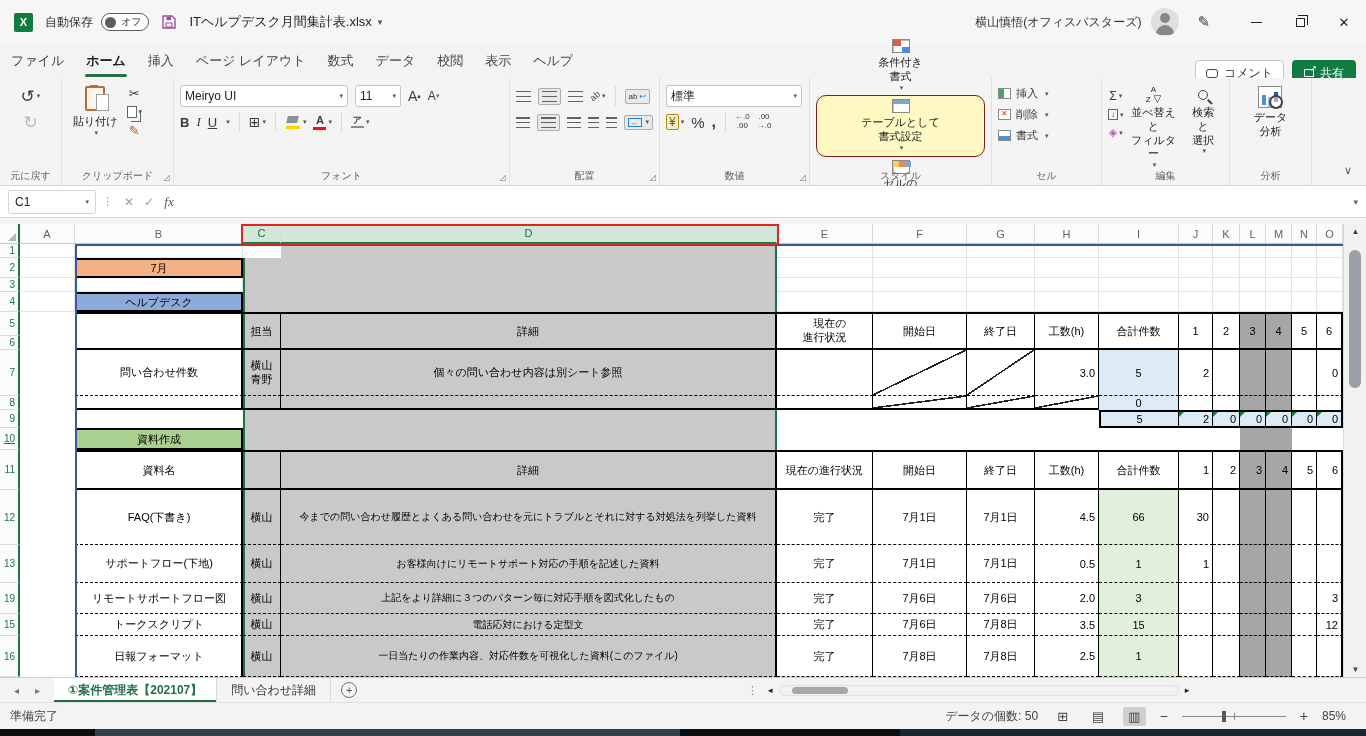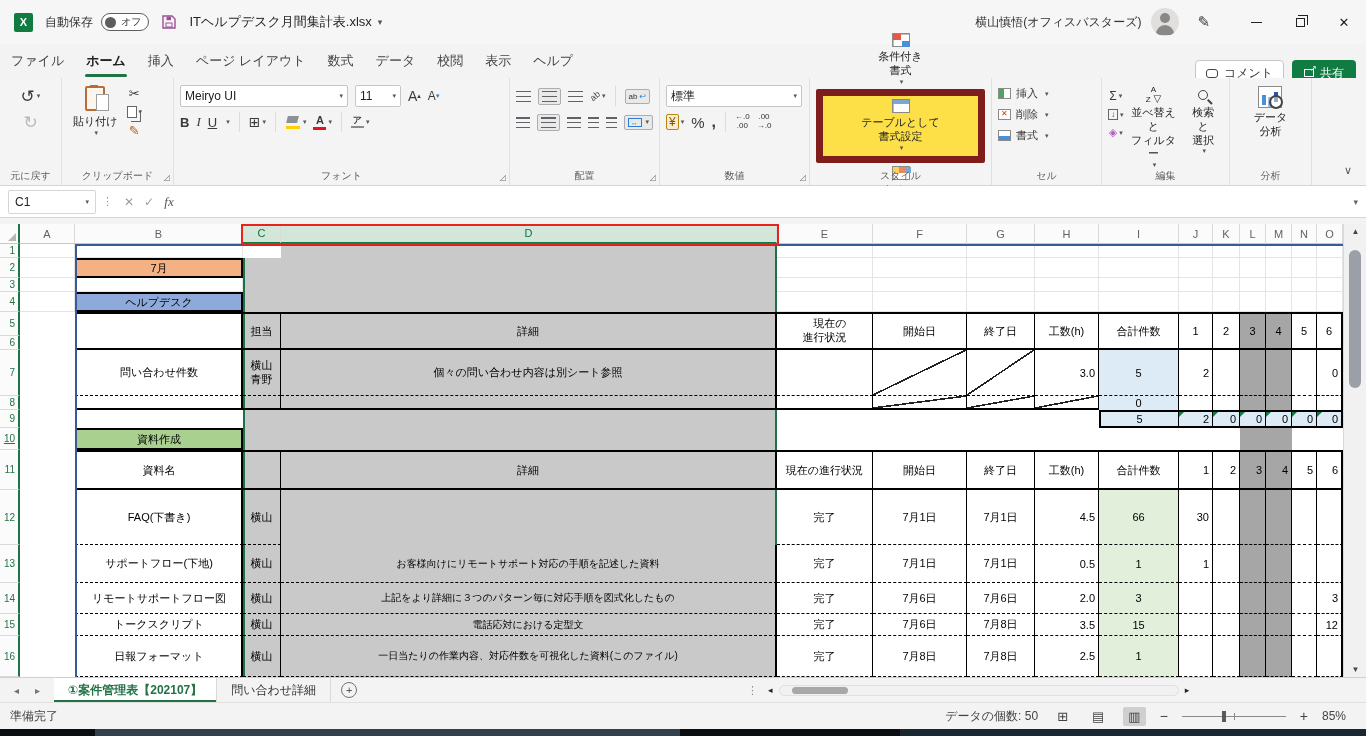--- a/index.html
+++ b/index.html
@@ -41,21 +41,21 @@
   .share-ic{width:10px;height:8px;border:1.2px solid #fff;position:relative;display:inline-block}
   .share-ic::after{content:"↗";position:absolute;font-size:8px;top:-6px;left:5px;color:#fff}
   
   .ribbon{position:absolute;top:78px;left:0;width:1366px;height:108px;background:#f4f4f4;border-bottom:1px solid #d5d5d5;display:flex}
   .rgroup{position:relative;border-right:1px solid #e0e0e0;padding:5px 6px 16px 6px;display:flex;flex-direction:column}
   .glabel{position:absolute;bottom:2px;left:0;right:0;text-align:center;font-size:10px;color:#605e5c;white-space:nowrap}
   .launcher{position:absolute;right:3px;bottom:3px;font-size:8px;color:#777;cursor:pointer}
   .rbtn{display:inline-flex;align-items:center;justify-content:center;cursor:pointer;color:#3b3a39}
   .drop{font-size:7px;color:#555;margin-left:2px}
   .bigbtn{display:flex;flex-direction:column;align-items:center;justify-content:flex-start;font-size:11px;color:#222;cursor:pointer;padding:3px 5px;line-height:1.25;text-align:center;white-space:pre-line}
-  .bigbtn.pressed{background:#fde047;border:7px solid #7f1d1d;border-radius:2px}
+  .bigbtn.pressed{background:#fef9c3;border:1px solid #7f1d1d;border-radius:10px}
   .mini-col{display:flex;flex-direction:column;gap:5px;margin-left:4px;padding-top:3px}
   .combo{background:#fff;border:1px solid #c8c6c4;border-radius:2px;height:22px;display:flex;align-items:center;font-size:12px;color:#222;padding:0 4px;justify-content:space-between;cursor:pointer}
   .iconrow{display:flex;align-items:center;gap:7px;height:26px}
   .vsep{width:1px;height:20px;background:#dcdcdc;margin:0 2px}
   .stack{display:flex;flex-direction:column;align-items:center;line-height:1;cursor:pointer}
   .cbar{width:13px;height:3px;margin-top:1px}
   .ic-clip{width:20px;height:25px;border:2px solid #b96d34;border-radius:2px;position:relative;background:#fdf6ef}
   .ic-clip::before{content:"";position:absolute;width:8px;height:3px;background:#b96d34;left:3px;top:-3px}
   .ic-clip::after{content:"";position:absolute;width:11px;height:15px;background:#fff;border:1px solid #9e9e9e;right:-6px;top:6px}
   .ic-copy{width:10px;height:12px;border:1px solid #666;background:#fff;box-shadow:3px 3px 0 0 #f4f4f4,4px 4px 0 0 #666;display:inline-block}
@@ -452,21 +452,21 @@
         <div class="rh" style="grid-area: 5 / 1;">4</div>
         <div class="rh" style="grid-area: 6 / 1;">5</div>
         <div class="rh" style="grid-area: 7 / 1;">6</div>
         <div class="rh" style="grid-area: 8 / 1;">7</div>
         <div class="rh" style="grid-area: 9 / 1;">8</div>
         <div class="rh" style="grid-area: 10 / 1;">9</div>
         <div class="rh" style="grid-area: 11 / 1; text-decoration: underline;">10</div>
         <div class="rh" style="grid-area: 12 / 1;">11</div>
         <div class="rh" style="grid-area: 13 / 1;">12</div>
         <div class="rh" style="grid-area: 14 / 1;">13</div>
-        <div class="rh" style="grid-area: 15 / 1;">14</div>
+        <div class="rh" style="grid-area: 15 / 1;">19</div>
         <div class="rh" style="grid-area: 16 / 1;">15</div>
         <div class="rh" style="grid-area: 17 / 1;">16</div>
         <div class="gl" style="grid-area: 2 / 2;"></div>
         <div class="gl" style="grid-area: 2 / 3;"></div>
         <div class="gl" style="grid-area: 2 / 6;"></div>
         <div class="gl" style="grid-area: 2 / 7;"></div>
         <div class="gl" style="grid-area: 2 / 8;"></div>
         <div class="gl" style="grid-area: 2 / 9;"></div>
         <div class="gl" style="grid-area: 2 / 10;"></div>
         <div class="gl" style="grid-area: 2 / 11;"></div>
@@ -578,20 +578,21 @@
         <div class="cell bt2 bb2 br1 ac" style="grid-area: 12 / 9;">工数(h)</div>
         <div class="cell bt2 bb2 br1 ac" style="grid-area: 12 / 10;">合計件数</div>
         <div class="cell bt2 bb2 br1 ar" style="grid-area: 12 / 11;">1</div>
         <div class="cell bt2 bb2 br1 ar" style="grid-area: 12 / 12;">2</div>
         <div class="cell bt2 bb2 br1 ar f-dg" style="grid-area: 12 / 13;">3</div>
         <div class="cell bt2 bb2 br1 ar f-dg" style="grid-area: 12 / 14;">4</div>
         <div class="cell bt2 bb2 br1 ar" style="grid-area: 12 / 15;">5</div>
         <div class="cell bt2 bb2 br2 ar" style="grid-area: 12 / 16;">6</div>
         <div class="cell bl2 br2 bbd ac bgw" style="grid-area: 13 / 3;">FAQ(下書き)</div>
         <div class="cell br1 bbd ac" style="grid-area: 13 / 4;">横山</div>
+        <div class="cell br2 bbd ac fs10" style="grid-area: 13 / 5;">今までの問い合わせ履歴とよくある問い合わせを元にトラブルとそれに対する対処法を列挙した資料</div>
         <div class="cell br1 bbd ac" style="grid-area: 13 / 6;">完了</div>
         <div class="cell br1 bbd ac" style="grid-area: 13 / 7;">7月1日</div>
         <div class="cell br1 bbd ac" style="grid-area: 13 / 8;">7月1日</div>
         <div class="cell br1 bbd ar" style="grid-area: 13 / 9;">4.5</div>
         <div class="cell br1 bbd ac f-lg" style="grid-area: 13 / 10;">66</div>
         <div class="cell br1 bbd ar" style="grid-area: 13 / 11;">30</div>
         <div class="cell br1 bbd" style="grid-area: 13 / 12;"></div>
         <div class="cell br1 bbd f-dg" style="grid-area: 13 / 13;"></div>
         <div class="cell br1 bbd f-dg" style="grid-area: 13 / 14;"></div>
         <div class="cell br1 bbd" style="grid-area: 13 / 15;"></div>

